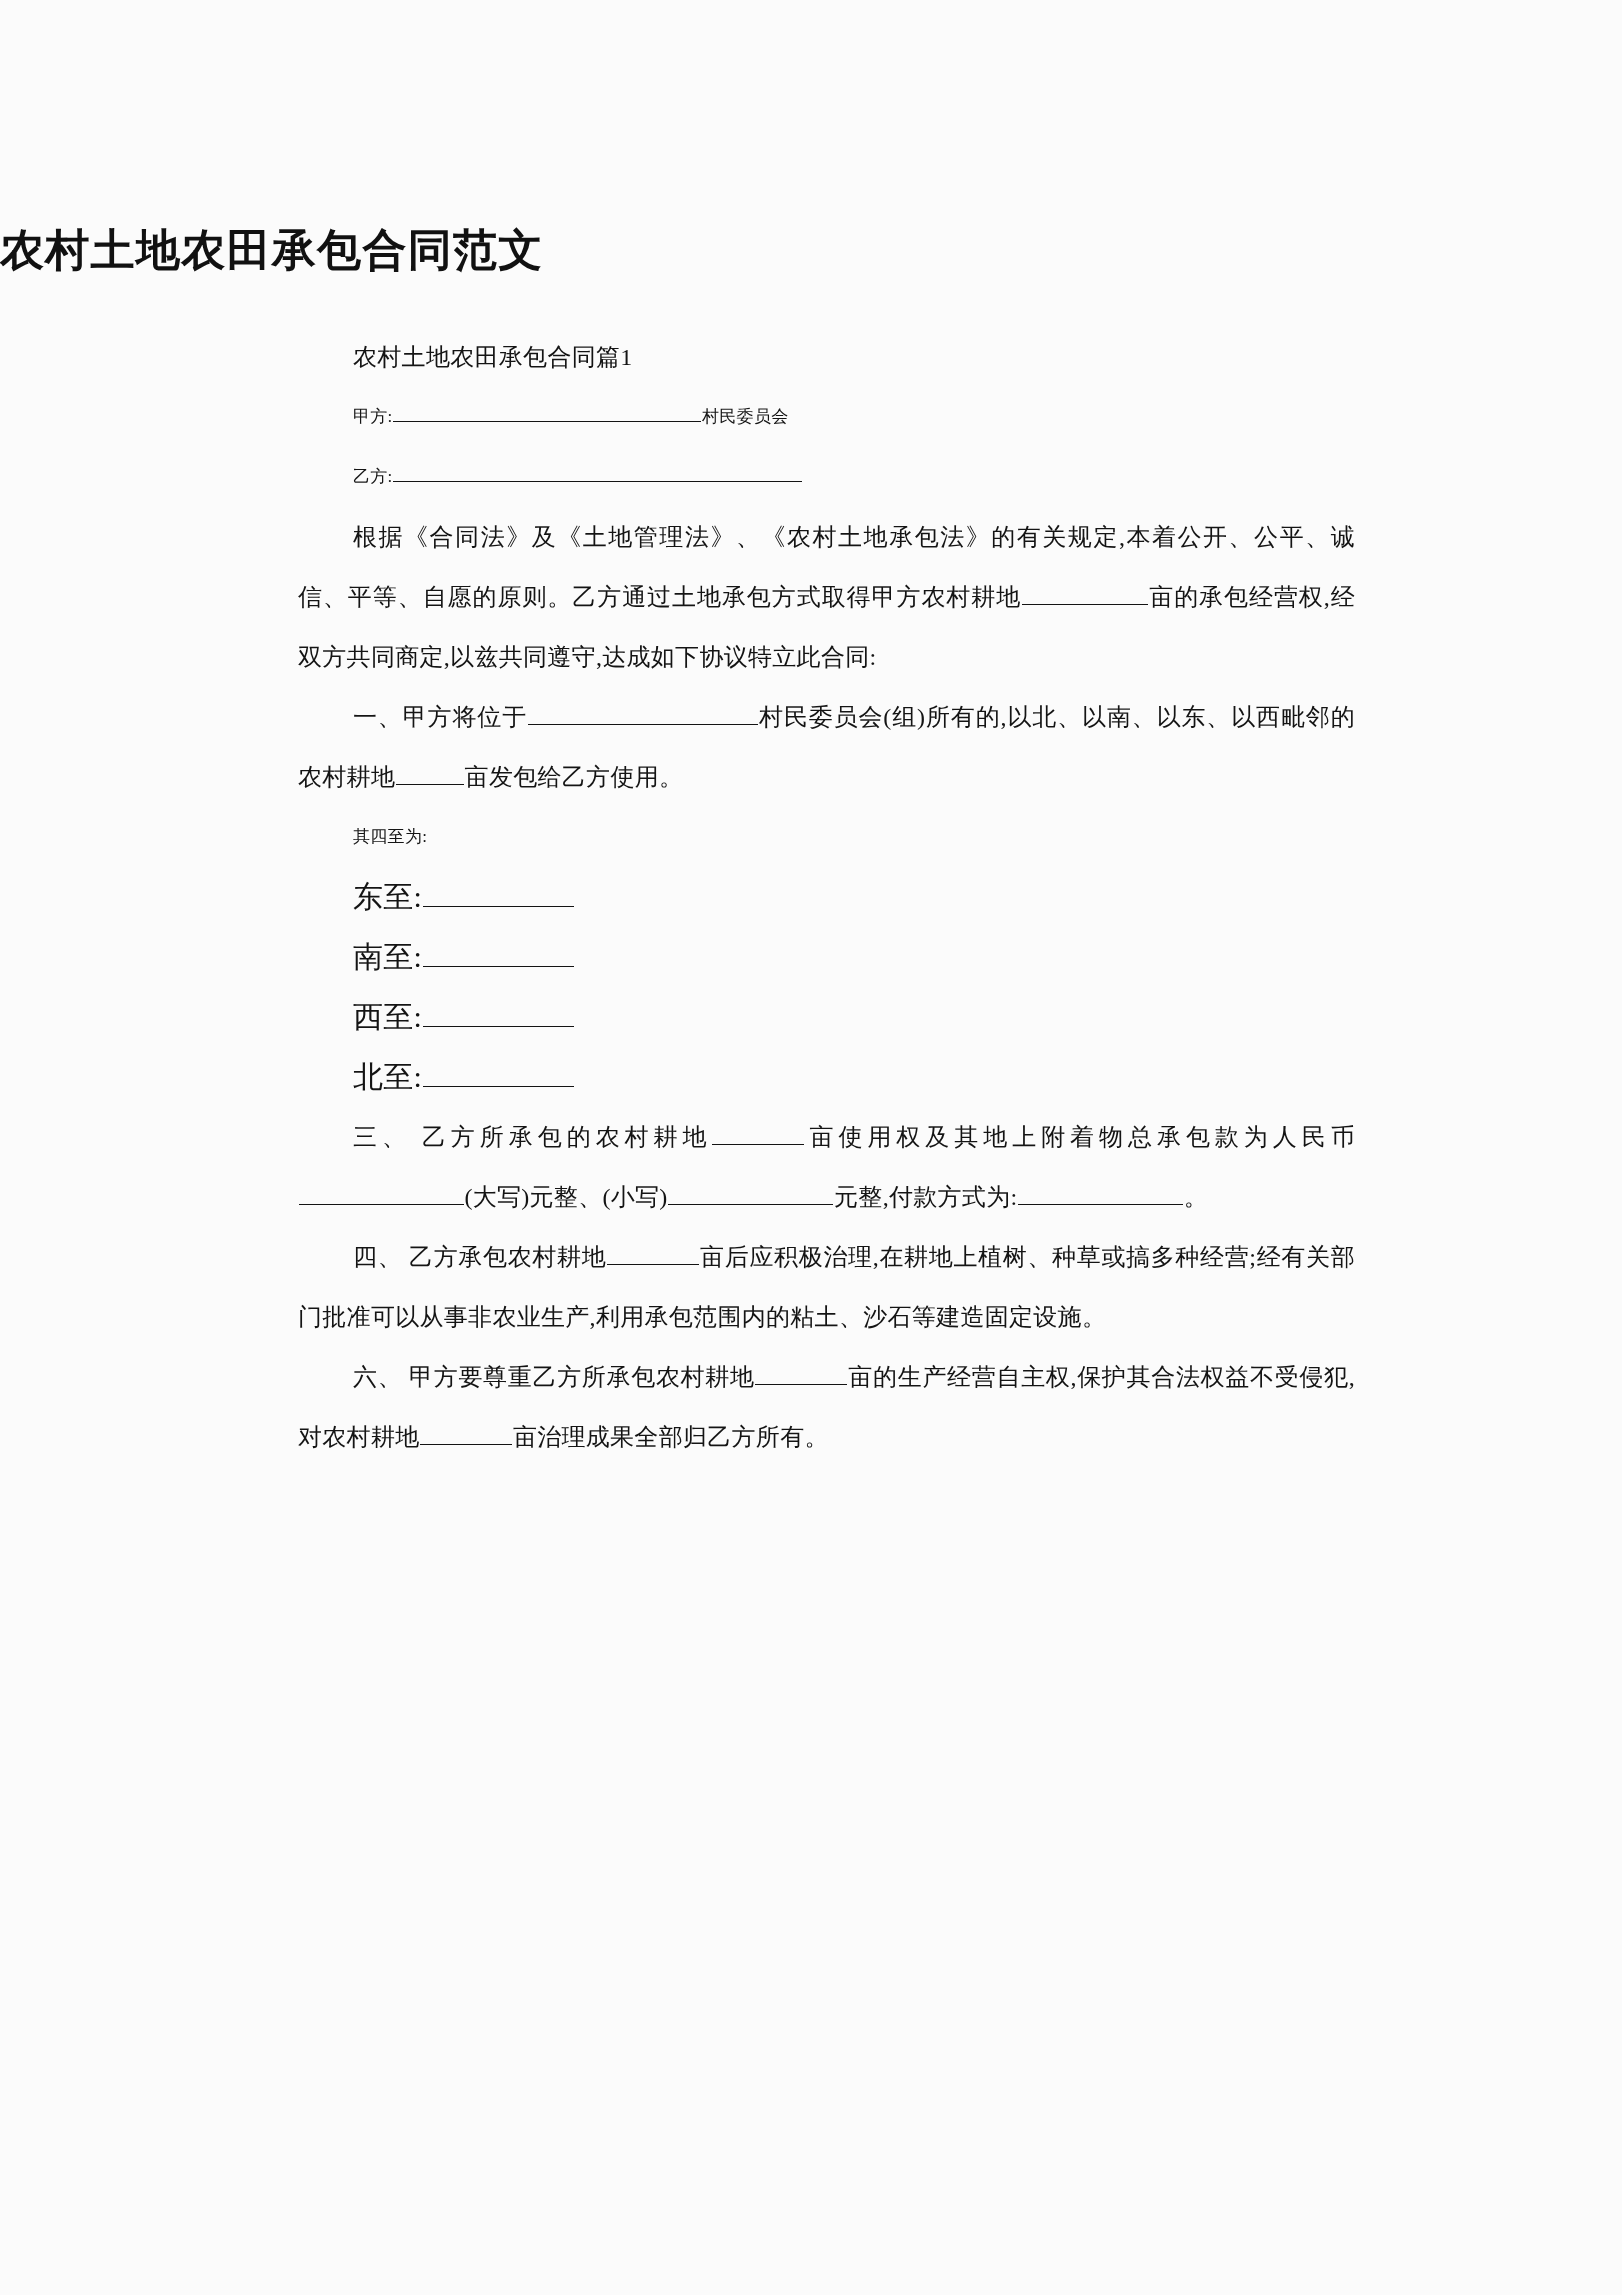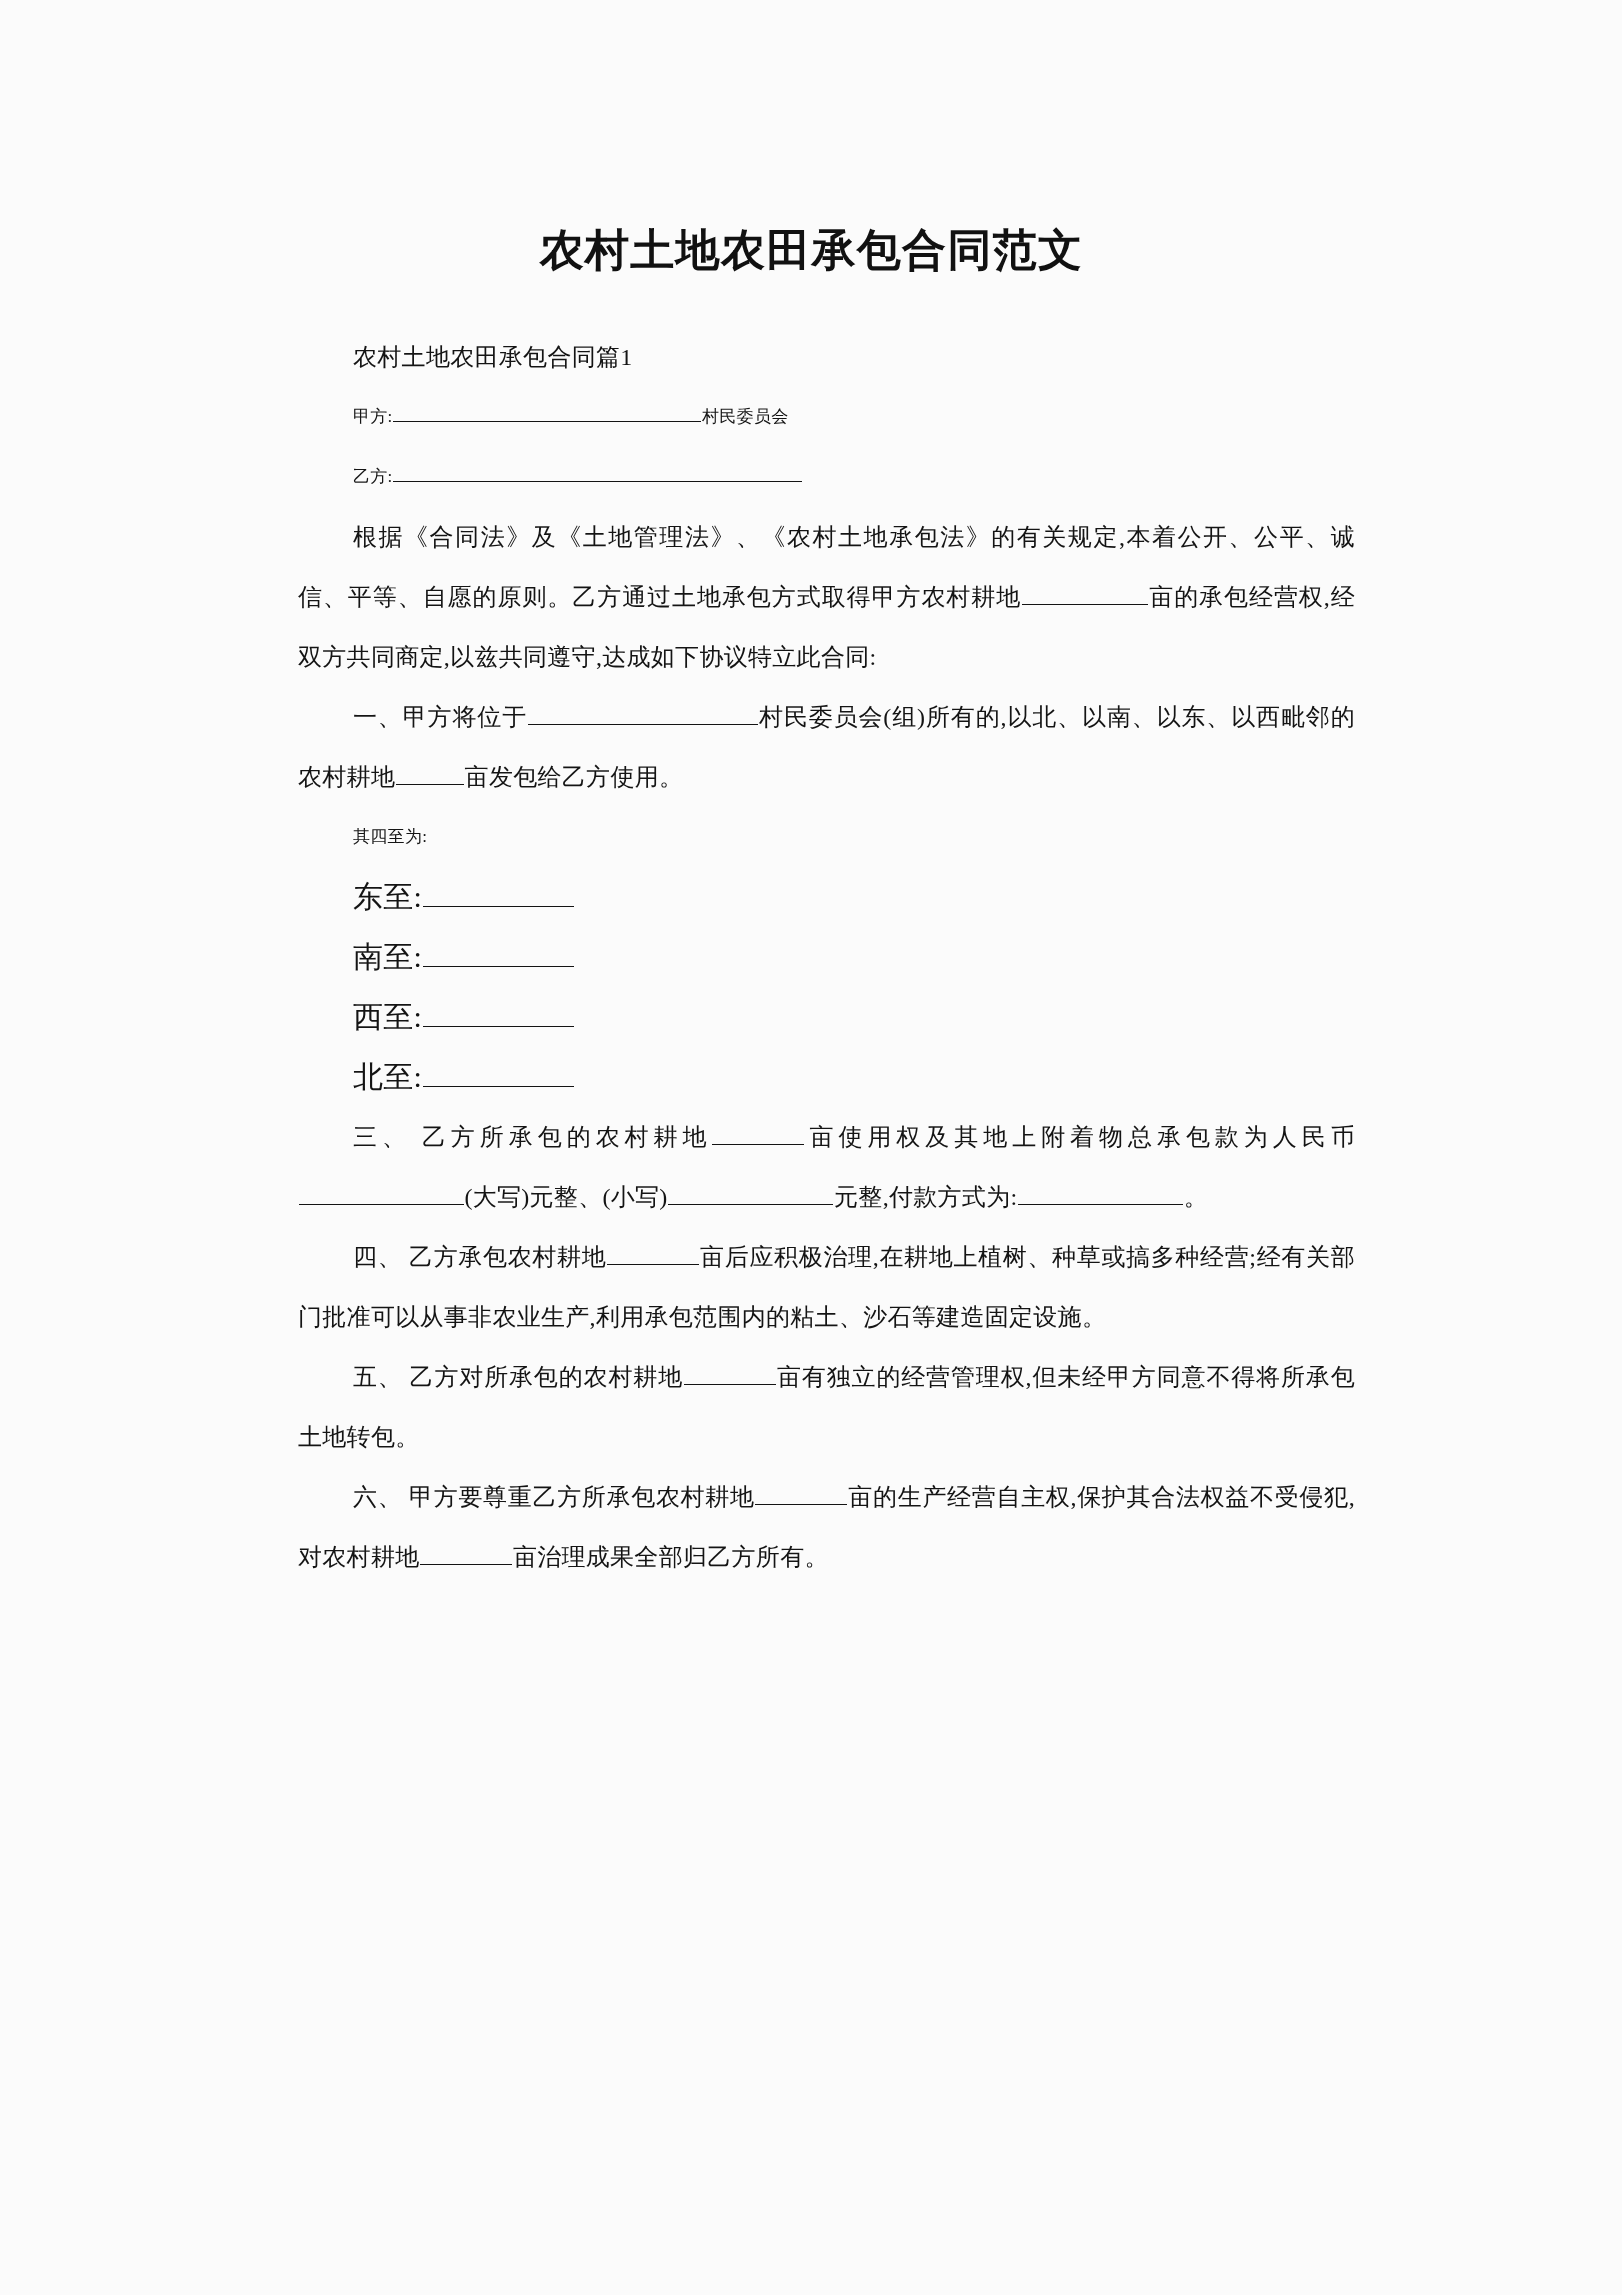--- a/index.html
+++ b/index.html
@@ -17,21 +17,20 @@
     height: 2295px;
     background: #fbfbfb;
     box-sizing: border-box;
     overflow: hidden;
   }
   .doc-title {
     position: absolute;
     left: 0;
     top: 194px;
     width: 1623px;
-    text-align: center;
     font-size: 44px;
     font-weight: 700;
     line-height: 1.25;
     color: #111111;
     letter-spacing: 1.3px;
   }
   .body-wrap {
     position: absolute;
     left: 298px;
     top: 327px;
@@ -107,20 +106,19 @@
 
     <p class="dir-row" style="text-indent:55px;"><span>西至:</span><span class="blank" style="width:151px;"></span></p>
 
     <p class="dir-row" style="text-indent:55px;"><span>北至:</span><span class="blank" style="width:151px;"></span></p>
 
 
     <p class="para lead"><span>三、</span>&nbsp;<span>乙方所承包的农村耕地</span><span class="blank w-m"></span><span>亩使用权及其地上附着物总承包款为人民币</span><span class="blank w-xl"></span><span>(大写)元整、(小写)</span><span class="blank w-xl"></span><span>元整,付款方式为:</span><span class="blank w-xl"></span><span>。</span></p>
 
     <p class="para lead"><span>四、</span>&nbsp;<span>乙方承包农村耕地</span><span class="blank w-m"></span><span>亩后应积极治理,在耕地上植树、种草或搞多种经营;经有关部门批准可以从事非农业生产,利用承包范围内的粘土、沙石等建造固定设施。</span></p>
 
-    <p class="para lead"><span>五、</span>&nbsp;<span>乙方对所承包的农村耕地</span><span class="blank w-m"></span><span>亩有独立的经营管理权,但未经甲方同意不得将所承包土地转包。</span></p>
 
     <p class="para lead"><span>六、</span>&nbsp;<span>甲方要尊重乙方所承包农村耕地</span><span class="blank w-m"></span><span>亩的生产经营自主权,保护其合法权益不受侵犯,对农村耕地</span><span class="blank w-m"></span><span>亩治理成果全部归乙方所有。</span></p>
 
 
   </div>
 </div>
 
 
 </body></html>

